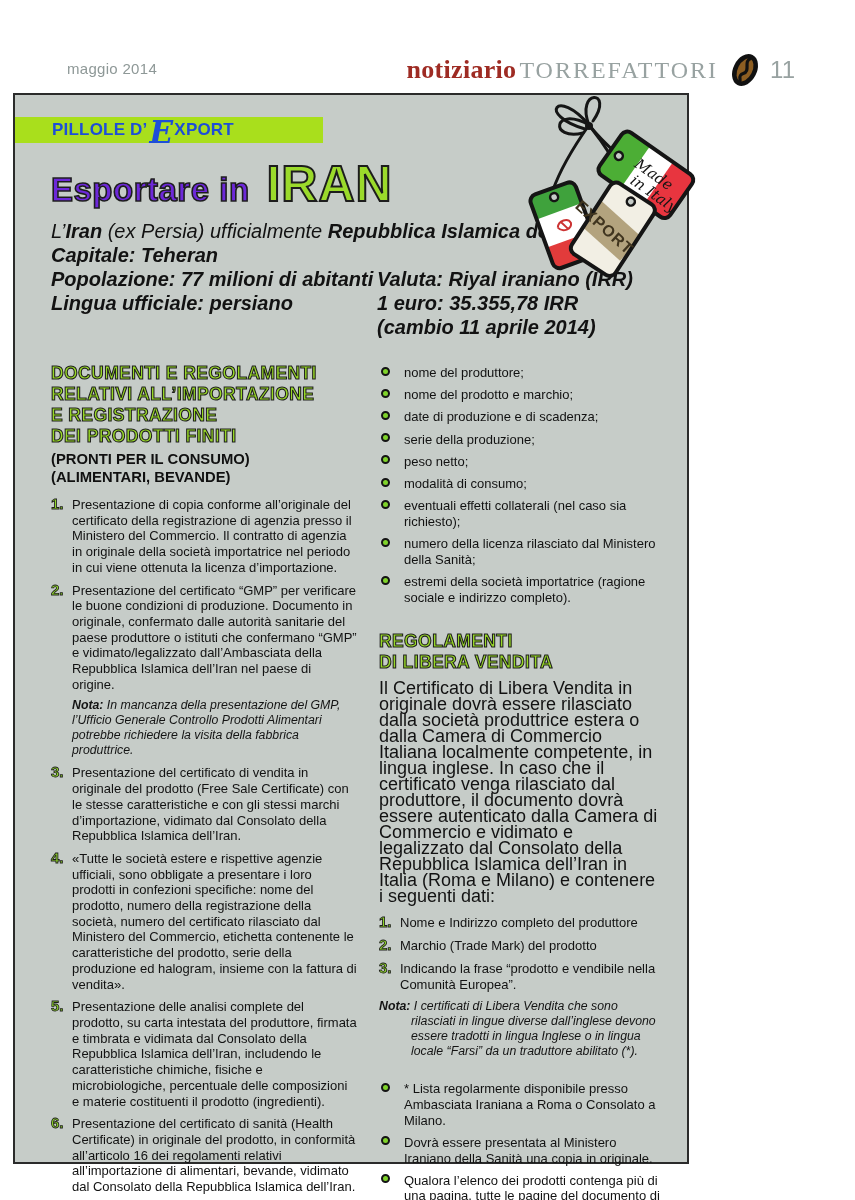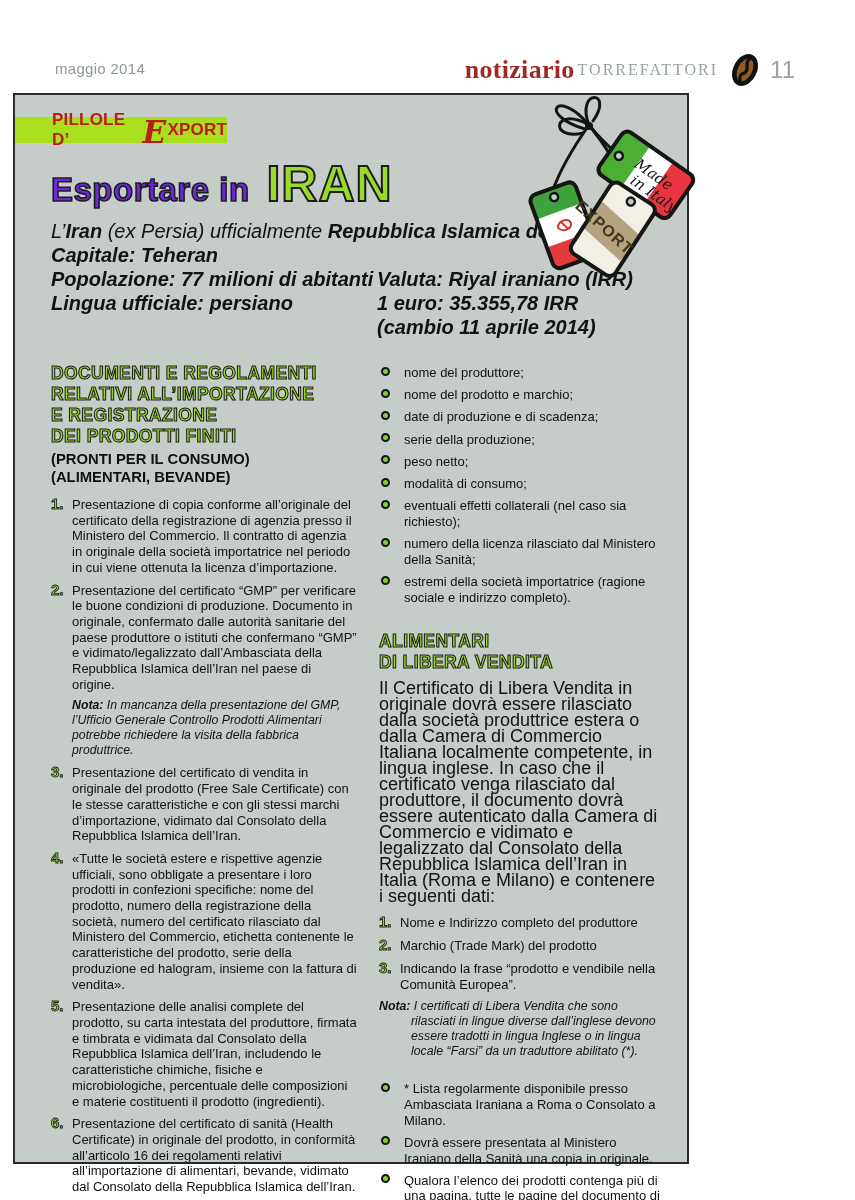--- a/index.html
+++ b/index.html
@@ -3,38 +3,38 @@
 <meta charset="utf-8">
 <style>
   * { box-sizing: border-box; }
   html,body { margin:0; padding:0; }
   body {
     width:855px; height:1200px; background:#ffffff; position:relative;
     font-family:"Liberation Sans", sans-serif; color:#121212; overflow:hidden;
   }
 
   
-  .page-header { position:absolute; top:50px; left:0; right:0; height:40px; }
+  .page-header { position:absolute; top:50px; left:12px; right:0; height:40px; }
   .issue-date { position:absolute; left:55px; top:10px; font-size:15px; color:#8e9897; letter-spacing:.3px; }
   .masthead { position:absolute; right:60px; top:2px; display:flex; align-items:center; }
   .mh-primary { font-family:"Liberation Serif", serif; font-weight:bold; font-size:26px; color:#9e2b23; letter-spacing:.3px; }
-  .mh-secondary { font-family:"Liberation Serif", serif; font-size:16px; color:#98a2a1; letter-spacing:2px; margin-left:3px; }
+  .mh-secondary { font-family:"Liberation Serif", serif; font-size:24px; color:#98a2a1; letter-spacing:2px; margin-left:3px; }
   .bean { margin:0 4px 0 10px; }
   .page-number { font-size:24px; color:#98a2a1; margin-left:4px; }
 
   
   .article-box {
     position:absolute; left:13px; top:93px; width:676px; height:1071px;
     background:#c6ccc8; border:2px solid #2b2b2b;
   }
 
   .kicker {
-    margin-top:22px; width:212px; height:26px; background:#a9df1c;
+    margin-top:22px; width:308px; height:26px; background:#a9df1c;
     display:flex; align-items:center; padding-left:37px;
-    font-size:17px; font-weight:bold; letter-spacing:.2px; color:#b91c1c;
+    font-size:17px; font-weight:bold; letter-spacing:.2px; color:#1d4ed8;
   }
   .script-e {
     font-family:"DejaVu Serif", serif; font-style:italic; font-weight:bold;
     font-size:31px; line-height:0; position:relative; top:2px; margin:0 1px 0 2px;
   }
 
   .title { margin:12px 0 0 36px; white-space:nowrap; }
   .title-pre {
     font-size:33px; font-weight:800; color:#6d28d9; letter-spacing:.5px;
     -webkit-text-stroke:1.6px #1d1d1d;
@@ -218,21 +218,21 @@
         <li><span class="bullet-dot"></span><span>serie della produzione;</span></li>
         <li><span class="bullet-dot"></span><span>peso netto;</span></li>
         <li><span class="bullet-dot"></span><span>modalità di consumo;</span></li>
         <li><span class="bullet-dot"></span><span>eventuali effetti collaterali (nel caso sia richiesto);</span></li>
         <li><span class="bullet-dot"></span><span>numero della licenza rilasciato dal Ministero della Sanità;</span></li>
         <li><span class="bullet-dot"></span><span>estremi della società importatrice (ragione sociale e indirizzo completo).</span></li>
       </ul>
 
       <div class="section2">
         <h2 class="green-h">
-          <div>ALIMENTARI</div>
+          <div>REGOLAMENTI</div>
           <div>DI LIBERA VENDITA</div>
         </h2>
         <p class="para">Il Certificato di Libera Vendita in originale dovrà essere rilasciato dalla società produttrice estera o dalla Camera di Commercio Italiana localmente competente, in lingua inglese. In caso che il certificato venga rilasciato dal produttore, il documento dovrà essere autenticato dalla Camera di Commercio e vidimato e legalizzato dal Consolato della Repubblica Islamica dell’Iran in Italia (Roma e Milano) e contenere i seguenti dati:</p>
         <ol class="num-list">
           <li><span class="num-marker">1.</span><span>Nome e Indirizzo completo del produttore</span></li>
           <li><span class="num-marker">2.</span><span>Marchio (Trade Mark) del prodotto</span></li>
           <li><span class="num-marker">3.</span><span>Indicando la frase “prodotto e vendibile nella Comunità Europea”.</span></li>
         </ol>
         <div class="nota nota-hang"><span class="nota-label">Nota:</span><span> I certificati di Libera Vendita che sono rilasciati in lingue diverse dall’inglese devono essere tradotti in lingua Inglese o in lingua locale “Farsi” da un traduttore abilitato (*).</span></div>
 

